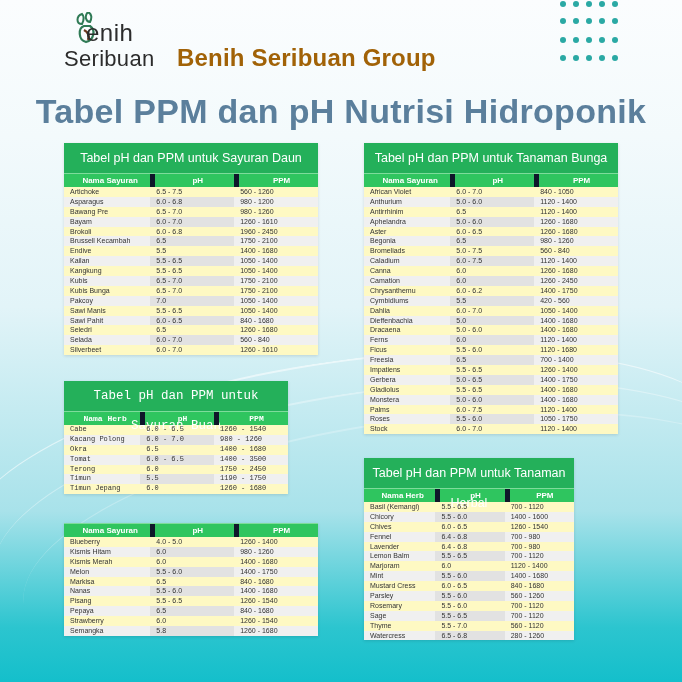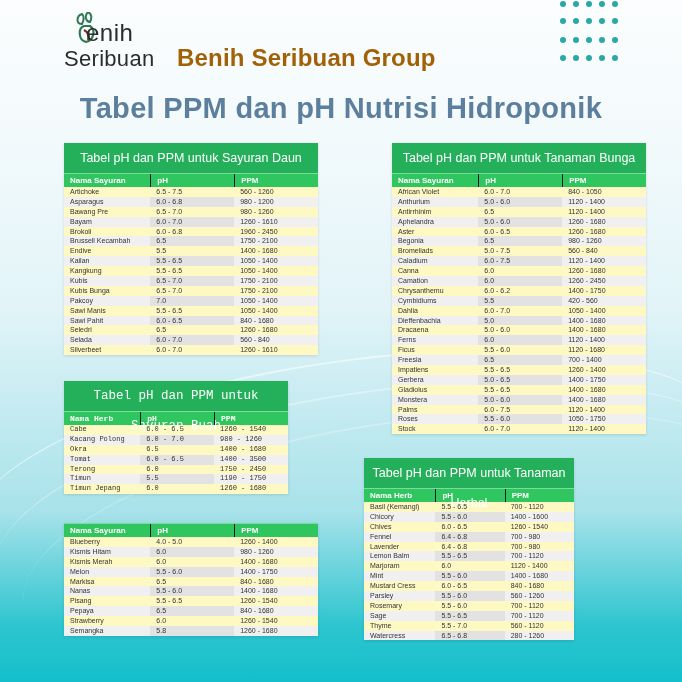--- a/index.html
+++ b/index.html
@@ -18,27 +18,27 @@
 
     .logo { position:absolute; left:64px; top:8px; width:100px; height:62px; }
     .logo .benih { position:absolute; left:22px; top:11px; font-size:24px; color:#2c2c2c; letter-spacing:0.5px; }
     .logo .seribuan { position:absolute; left:0; top:38px; font-size:22px; color:#2c2c2c; letter-spacing:0.3px; }
     .logo svg { position:absolute; left:10px; top:4px; }
     .brand { position:absolute; left:177px; top:44px; font-size:24px; font-weight:bold; color:#a16207; letter-spacing:0.2px; }
 
     .dots { position:absolute; left:558px; top:0; width:78px; height:64px; }
     .dot { position:absolute; width:6px; height:6px; border-radius:50%; background:#2aa9a4; }
 
-    .main-title { position:absolute; left:0; width:682px; top:92px; text-align:center; font-size:29px; font-weight:bold; color:#5b7f9c; letter-spacing:0.3px; }
+    .main-title { position:absolute; left:0; width:682px; top:92px; text-align:center; font-size:34px; font-weight:bold; color:#5b7f9c; letter-spacing:0.3px; }
 
     .tbl { position:absolute; background:#fef9c3; box-shadow:0 1px 3px rgba(0,0,0,0.12); }
     .tbl .title { background:#24b05a; color:#fff; text-align:center; font-size:12.5px; height:30px; line-height:30px; }
     .tbl .hdr { display:flex; background:#2fc55f; color:#fff; font-size:8px; font-weight:bold; height:13px; line-height:13px; border-top:1px solid #7edc9b; }
-    .tbl .hdr div { text-align:left; }
-    .tbl .hdr div + div { border-left:1px solid #0f172a; }
+    .tbl .hdr div { text-align:center; }
+    .tbl .hdr div + div { border-left:5px solid #0f172a; }
     .tbl .row { display:flex; font-size:7px; color:#333; height:9.9px; line-height:9.9px; }
     .tbl .row:nth-child(even) { background:#f0f0f0; }
     .tbl .row:nth-child(even) .c2 { background:#e2e2e2; }
     .c1 { width:34%; padding-left:6px; box-sizing:border-box; white-space:nowrap; overflow:hidden; }
     .c2 { width:33%; padding-left:6px; box-sizing:border-box; }
     .c3 { width:33%; padding-left:6px; box-sizing:border-box; }
   </style>
 </head>
 <body>
 
@@ -278,21 +278,21 @@
         <div class="c3">1260 - 1540</div>
       </div>
       <div class="row">
         <div class="c1">Semangka</div>
         <div class="c2">5.8</div>
         <div class="c3">1260 - 1680</div>
       </div>
     </div>
 </div>
 
-<div class="tbl" style="left:364px;top:143px;width:254px;margin-left:28px;">
+<div class="tbl" style="left:364px;top:143px;width:254px;">
   <div class="title">Tabel pH dan PPM untuk Tanaman Bunga</div>
   <div class="hdr">
     <div class="c1">Nama Sayuran</div>
     <div class="c2">pH</div>
     <div class="c3">PPM</div>
   </div>
   <div class="body">
       <div class="row">
         <div class="c1">African Violet</div>
         <div class="c2">6.0 - 7.0</div>

